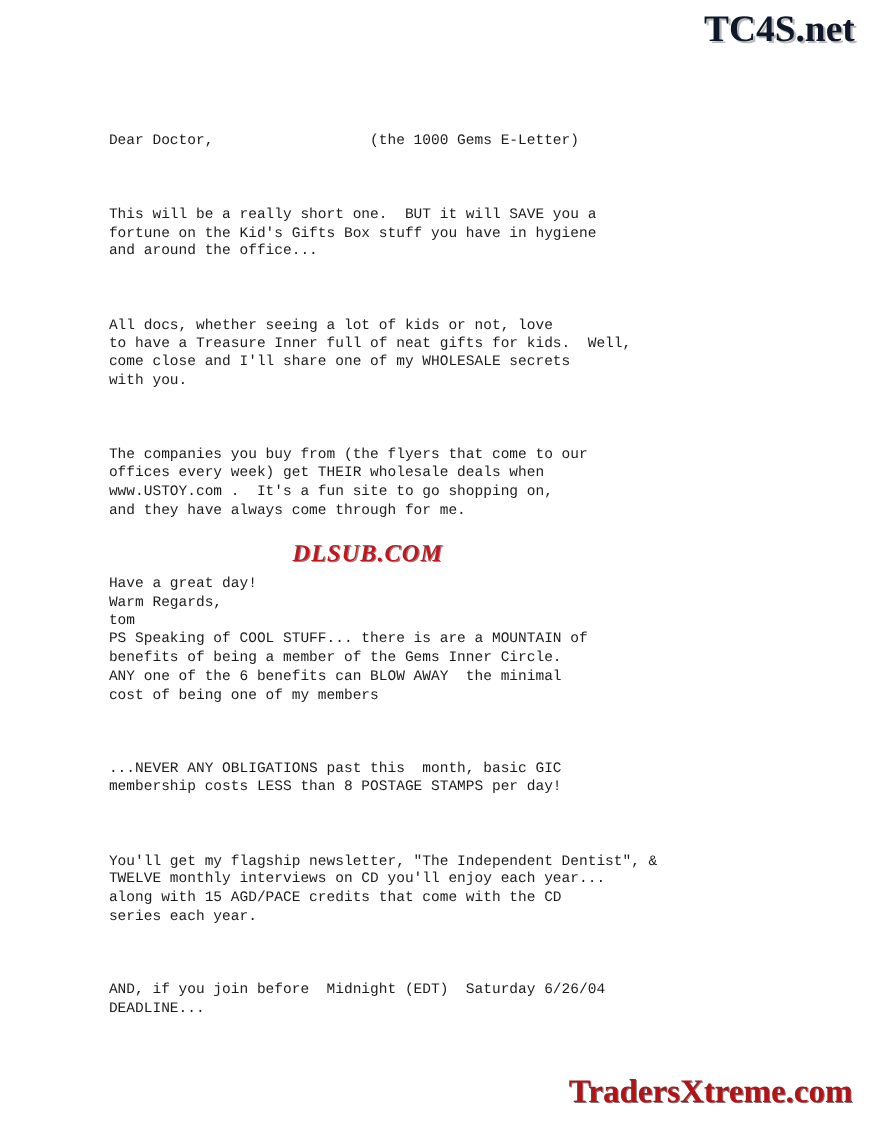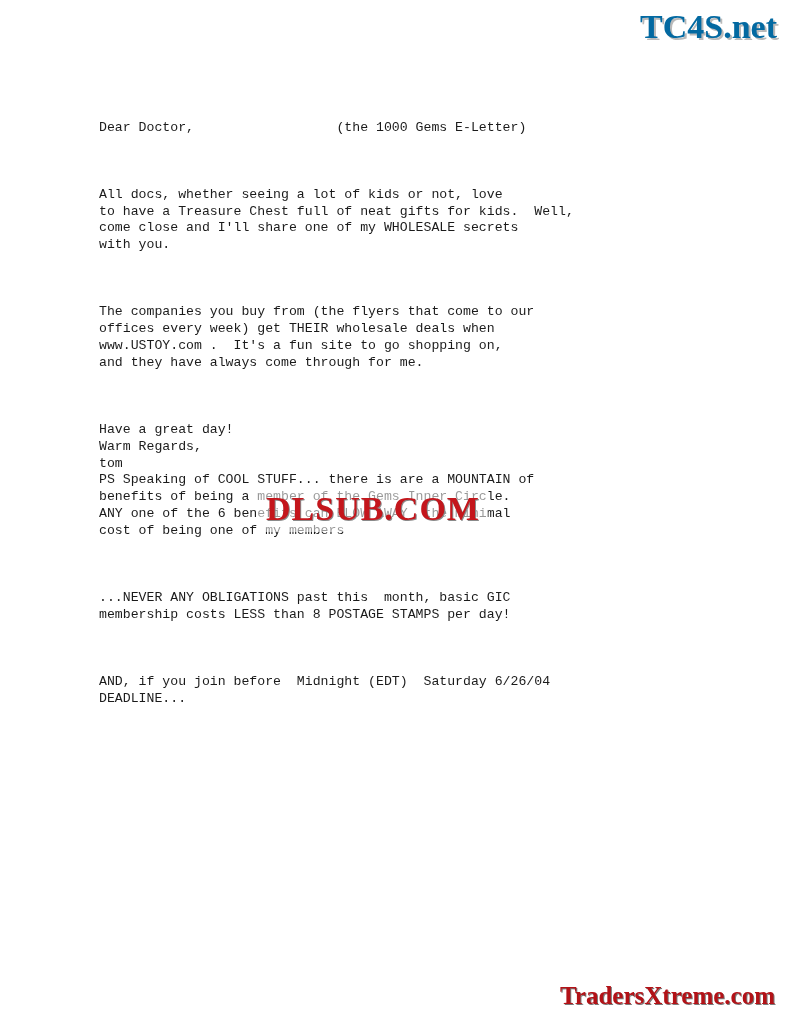--- a/index.html
+++ b/index.html
@@ -24,54 +24,55 @@
 
   
   .brand-top {
     position: absolute;
     top: 8px;
     right: 14px;
     font-family: "Liberation Serif", "DejaVu Serif", serif;
     font-weight: bold;
     font-size: 34px;
     letter-spacing: 0px;
-    color: #0369a1;
+    color: #0f172a;
     text-shadow: 2px 2px 0 #b9b9b9;
     white-space: nowrap;
   }
 
   
   .brand-bottom {
     position: absolute;
     bottom: 14px;
     right: 16px;
     font-family: "Liberation Serif", "DejaVu Serif", serif;
     font-weight: bold;
-    font-size: 25px;
+    font-size: 30px;
     color: #b31217;
     text-shadow: 1px 1px 0 #7a7a7a;
     white-space: nowrap;
     margin-left: 15px;
   }
 
   
   .stamp {
     position: absolute;
     left: 258px;
     top: 488px;
     font-family: "Liberation Serif", "DejaVu Serif", serif;
     font-weight: bold;
-    font-size: 34px;
+    font-size: 22px;
     color: #c4161c;
     letter-spacing: 1px;
     background: rgba(255,255,255,0.55);
     padding: 2px 8px 4px 8px;
     text-shadow: 1px 1px 0 #8a8a8a;
     white-space: nowrap;
     z-index: 5;
+    font-style: italic;
   }
 
   .letter {
     position: absolute;
     left: 99px;
     top: 86px;
     width: 600px;
     font-size: 13.2px;
     line-height: 16.8px;
     white-space: pre-wrap;
@@ -90,37 +91,44 @@
 </style>
 </head>
 <body>
 
 <div class="page">
 
   <div class="brand-top">TC4S.net</div>
 
   <div class="letter">
     <p class="para salutation-row">Dear Doctor,                  (the 1000 Gems E-Letter)</p>
+    <p class="para">This will be a really short one.  BUT it will SAVE you a
+fortune on the Kid's Gifts Box stuff you have in hygiene
+and around the office...</p>
     <p class="para">All docs, whether seeing a lot of kids or not, love
-to have a Treasure Chest full of neat gifts for kids.  Well,
+to have a Treasure Inner full of neat gifts for kids.  Well,
 come close and I'll share one of my WHOLESALE secrets
 with you.</p>
     <p class="para">The companies you buy from (the flyers that come to our
 offices every week) get THEIR wholesale deals when
 www.USTOY.com .  It's a fun site to go shopping on,
 and they have always come through for me.</p>
     <p class="para">Have a great day!
 Warm Regards,
 tom
 PS Speaking of COOL STUFF... there is are a MOUNTAIN of
 benefits of being a member of the Gems Inner Circle.
 ANY one of the 6 benefits can BLOW AWAY  the minimal
 cost of being one of my members</p>
     <p class="para">...NEVER ANY OBLIGATIONS past this  month, basic GIC
 membership costs LESS than 8 POSTAGE STAMPS per day!</p>
+    <p class="para">You'll get my flagship newsletter, "The Independent Dentist", &amp;
+TWELVE monthly interviews on CD you'll enjoy each year...
+along with 15 AGD/PACE credits that come with the CD
+series each year.</p>
     <p class="para">AND, if you join before  Midnight (EDT)  Saturday 6/26/04
 DEADLINE...</p>
     
     
     
   </div>
 
   <div class="stamp">DLSUB.COM</div>
 
   <div class="brand-bottom">TradersXtreme.com</div>

